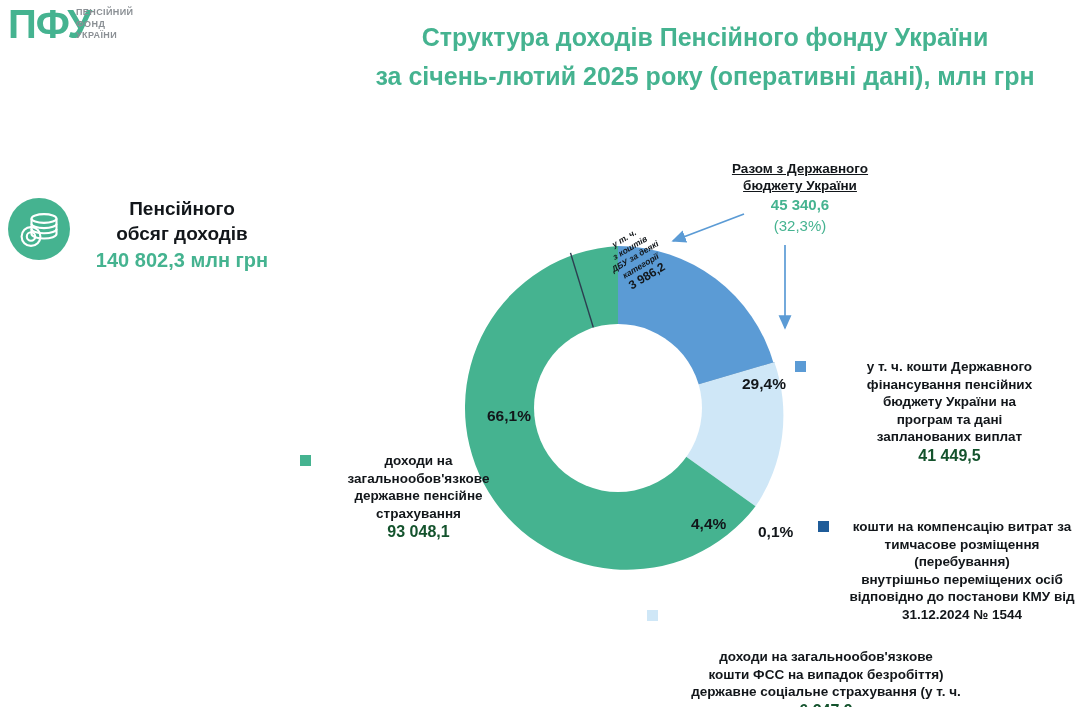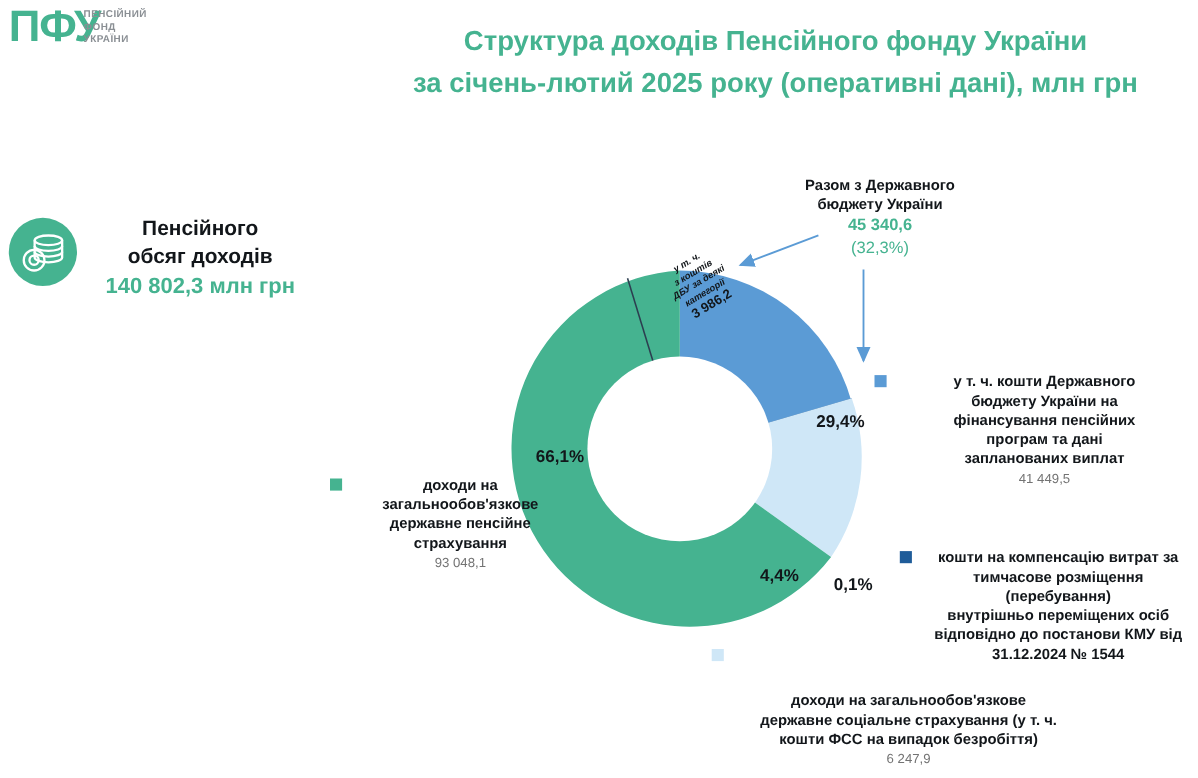--- a/index.html
+++ b/index.html
@@ -114,57 +114,59 @@
     left: 685px;
     top: 160px;
     width: 230px;
     text-align: center;
   }
   #callout-top .hd {
     font-size: 13.5px;
     font-weight: bold;
     color: #12161a;
     line-height: 17px;
+    text-decoration: underline;
   }
   #callout-top .num {
     font-size: 15px;
     font-weight: bold;
     color: #45B390;
     line-height: 21px;
   }
   #callout-top .pct {
     font-size: 15px;
     font-weight: normal;
     color: #45B390;
     line-height: 21px;
   }
 
   
   .legend {
     position: absolute;
+    margin-top: 20px;
   }
   .legend .sw {
     position: absolute;
     width: 11px;
     height: 11px;
     top: 3px;
   }
   .legend .body {
     text-align: center;
   }
   .legend .ln {
     font-size: 13.5px;
     font-weight: bold;
     color: #12161a;
     line-height: 17.5px;
   }
   .legend .num {
-    font-size: 12px;
-    font-weight: normal;
-    color: #737373;
+    font-size: 16px;
+    font-weight: bold;
+    color: #14532d;
     line-height: 19px;
   }
 
   #legend-green { left: 300px; top: 432px; width: 215px; }
   #legend-green .sw { left: 0; background: #45B390; }
   #legend-green .body { margin-left: 22px; width: 193px; }
 
   #legend-blue { left: 795px; top: 338px; width: 290px; }
   #legend-blue .sw { left: 0; background: #5B9BD5; }
   #legend-blue .body { margin-left: 19px; width: 271px; }
@@ -322,22 +324,22 @@
       <div class="ln">державне пенсійне</div>
       <div class="ln">страхування</div>
       <div class="num">93 048,1</div>
     </div>
   </div>
 
   <div class="legend" id="legend-blue">
     <span class="sw"></span>
     <div class="body">
       <div class="ln">у т. ч. кошти Державного</div>
+      <div class="ln">фінансування пенсійних</div>
       <div class="ln">бюджету України на</div>
-      <div class="ln">фінансування пенсійних</div>
       <div class="ln">програм та дані</div>
       <div class="ln">запланованих виплат</div>
       <div class="num">41 449,5</div>
     </div>
   </div>
 
   <div class="legend" id="legend-navy">
     <span class="sw"></span>
     <div class="body">
       <div class="ln">кошти на компенсацію витрат за</div>
@@ -345,19 +347,19 @@
       <div class="ln">внутрішньо переміщених осіб</div>
       <div class="ln">відповідно до постанови КМУ від</div>
       <div class="ln">31.12.2024 № 1544</div>
     </div>
   </div>
 
   <div class="legend" id="legend-lightblue">
     <span class="sw"></span>
     <div class="body">
       <div class="ln">доходи на загальнообов'язкове</div>
+      <div class="ln">кошти ФСС на випадок безробіття)</div>
       <div class="ln">державне соціальне страхування  (у т. ч.</div>
-      <div class="ln">кошти ФСС на випадок безробіття)</div>
       <div class="num">6 247,9</div>
     </div>
   </div>
 
 </div>
 
 </body></html>

